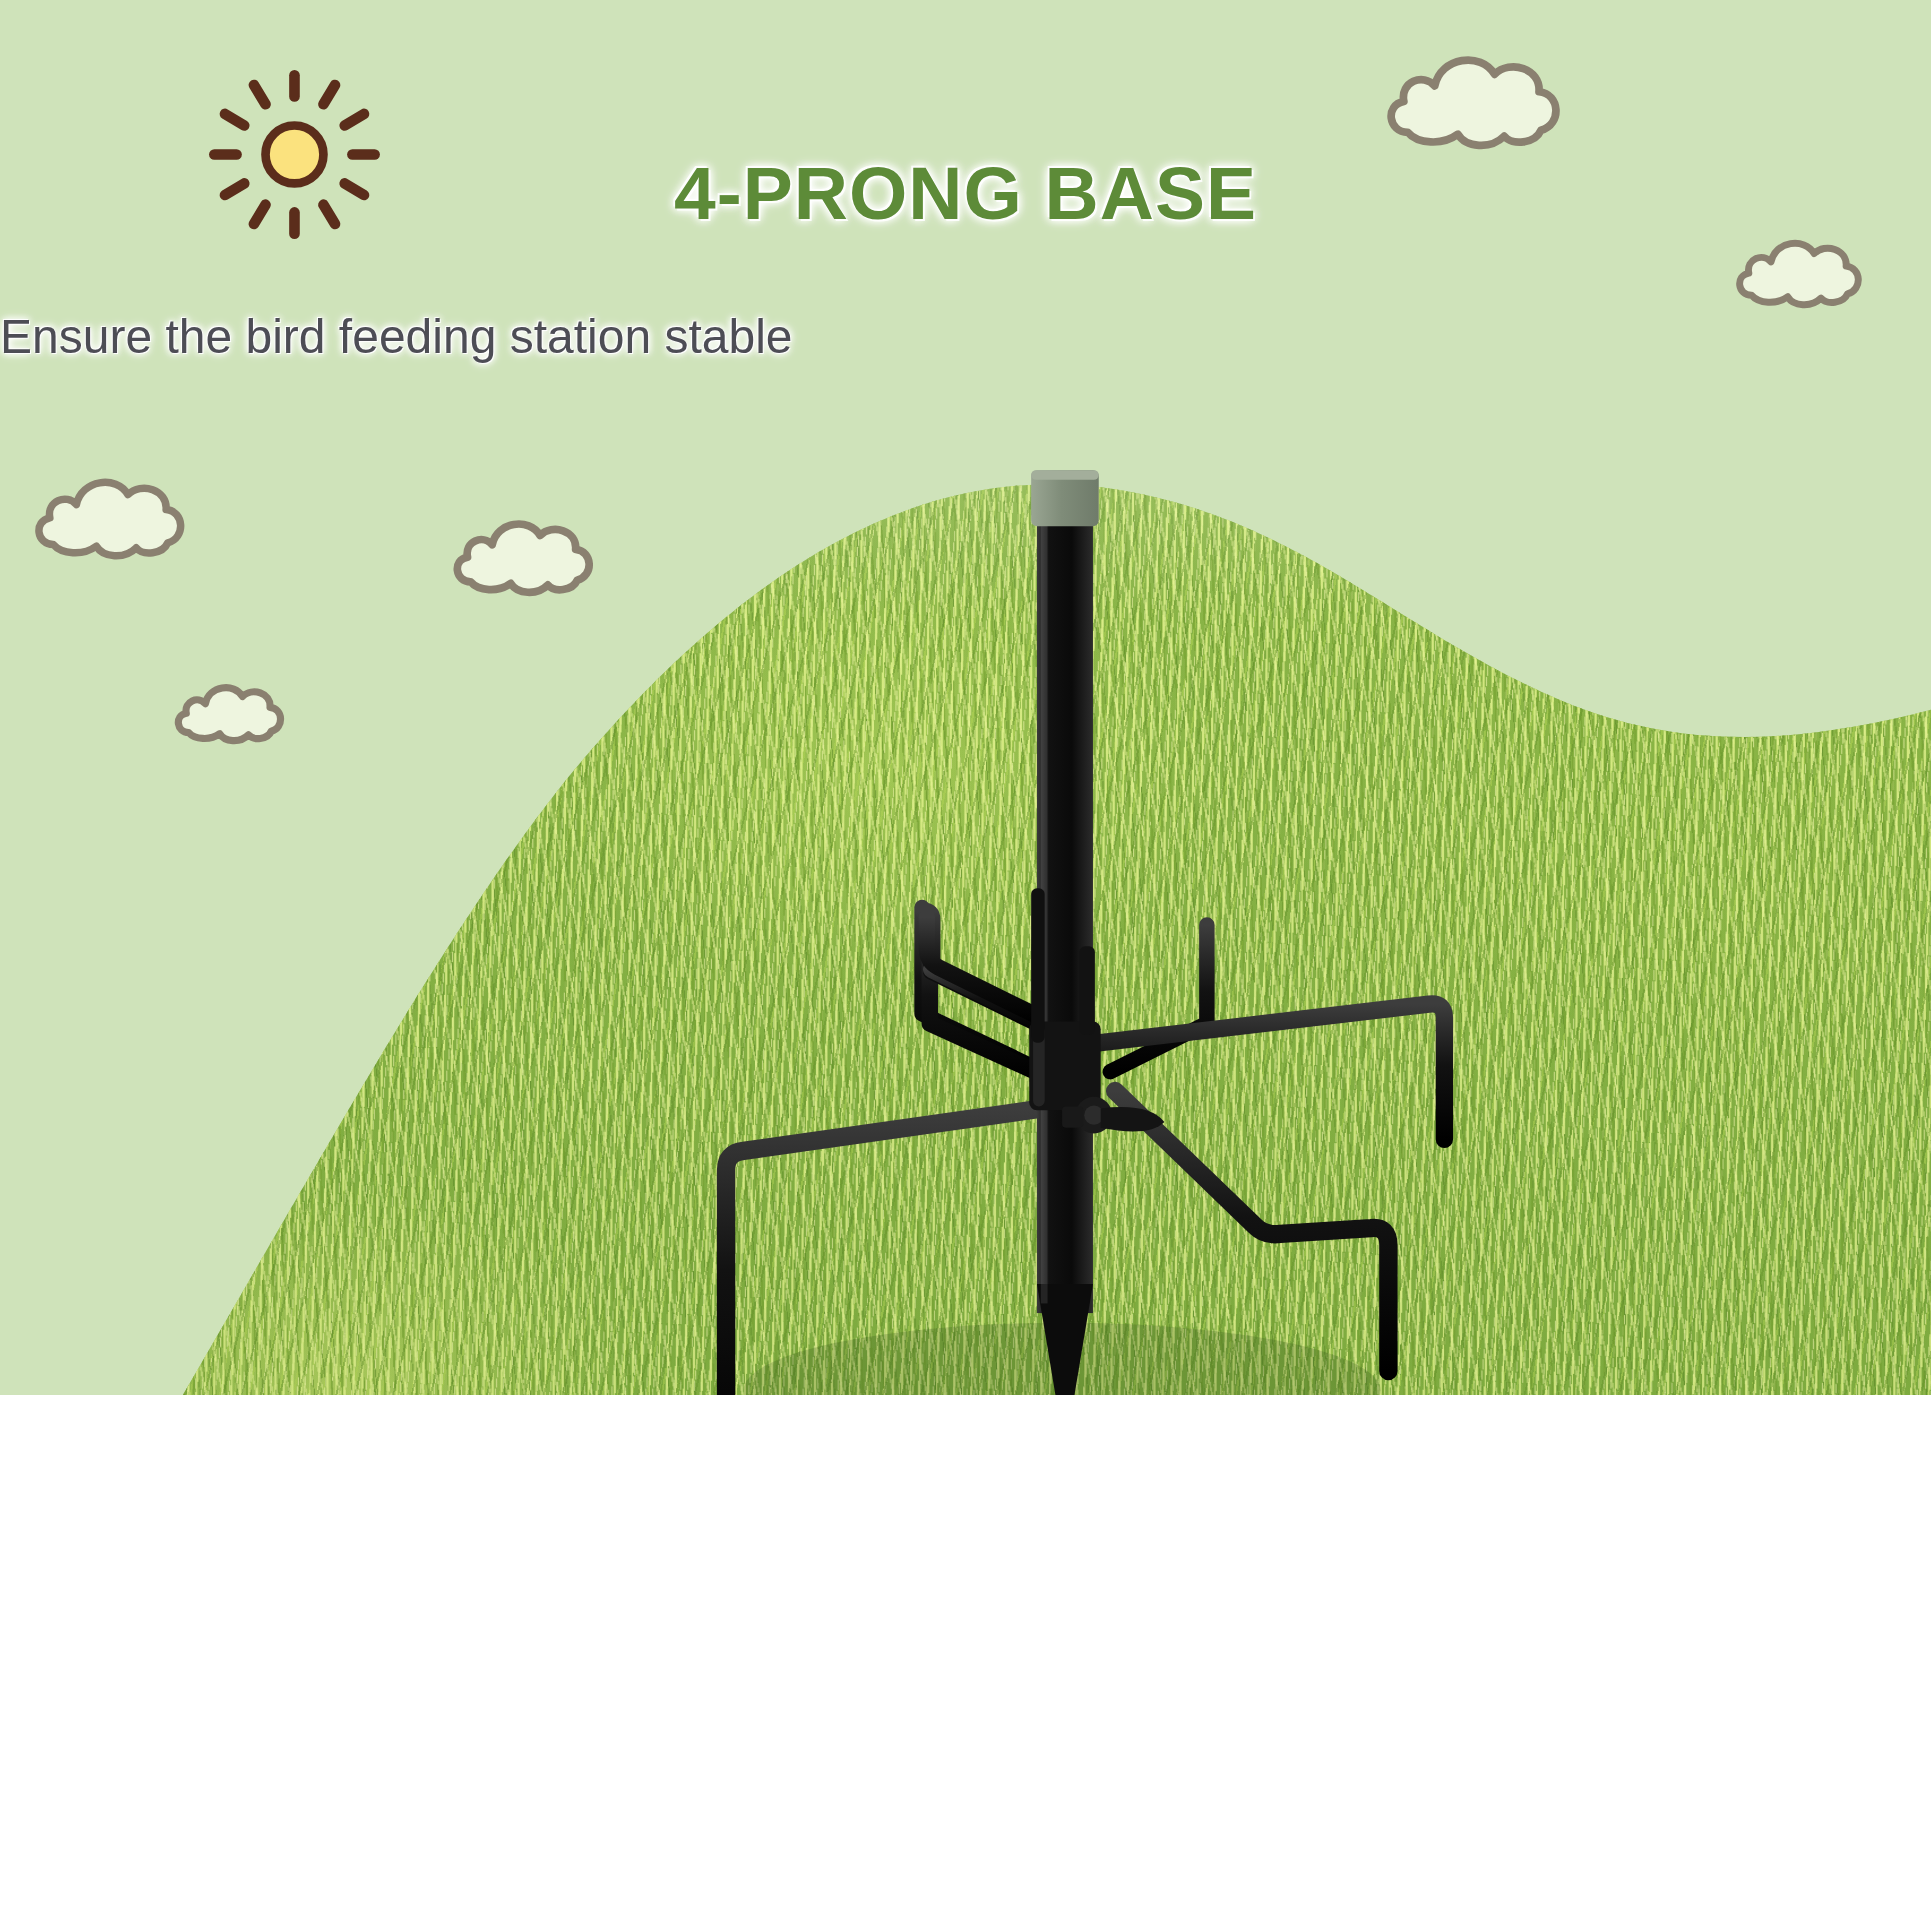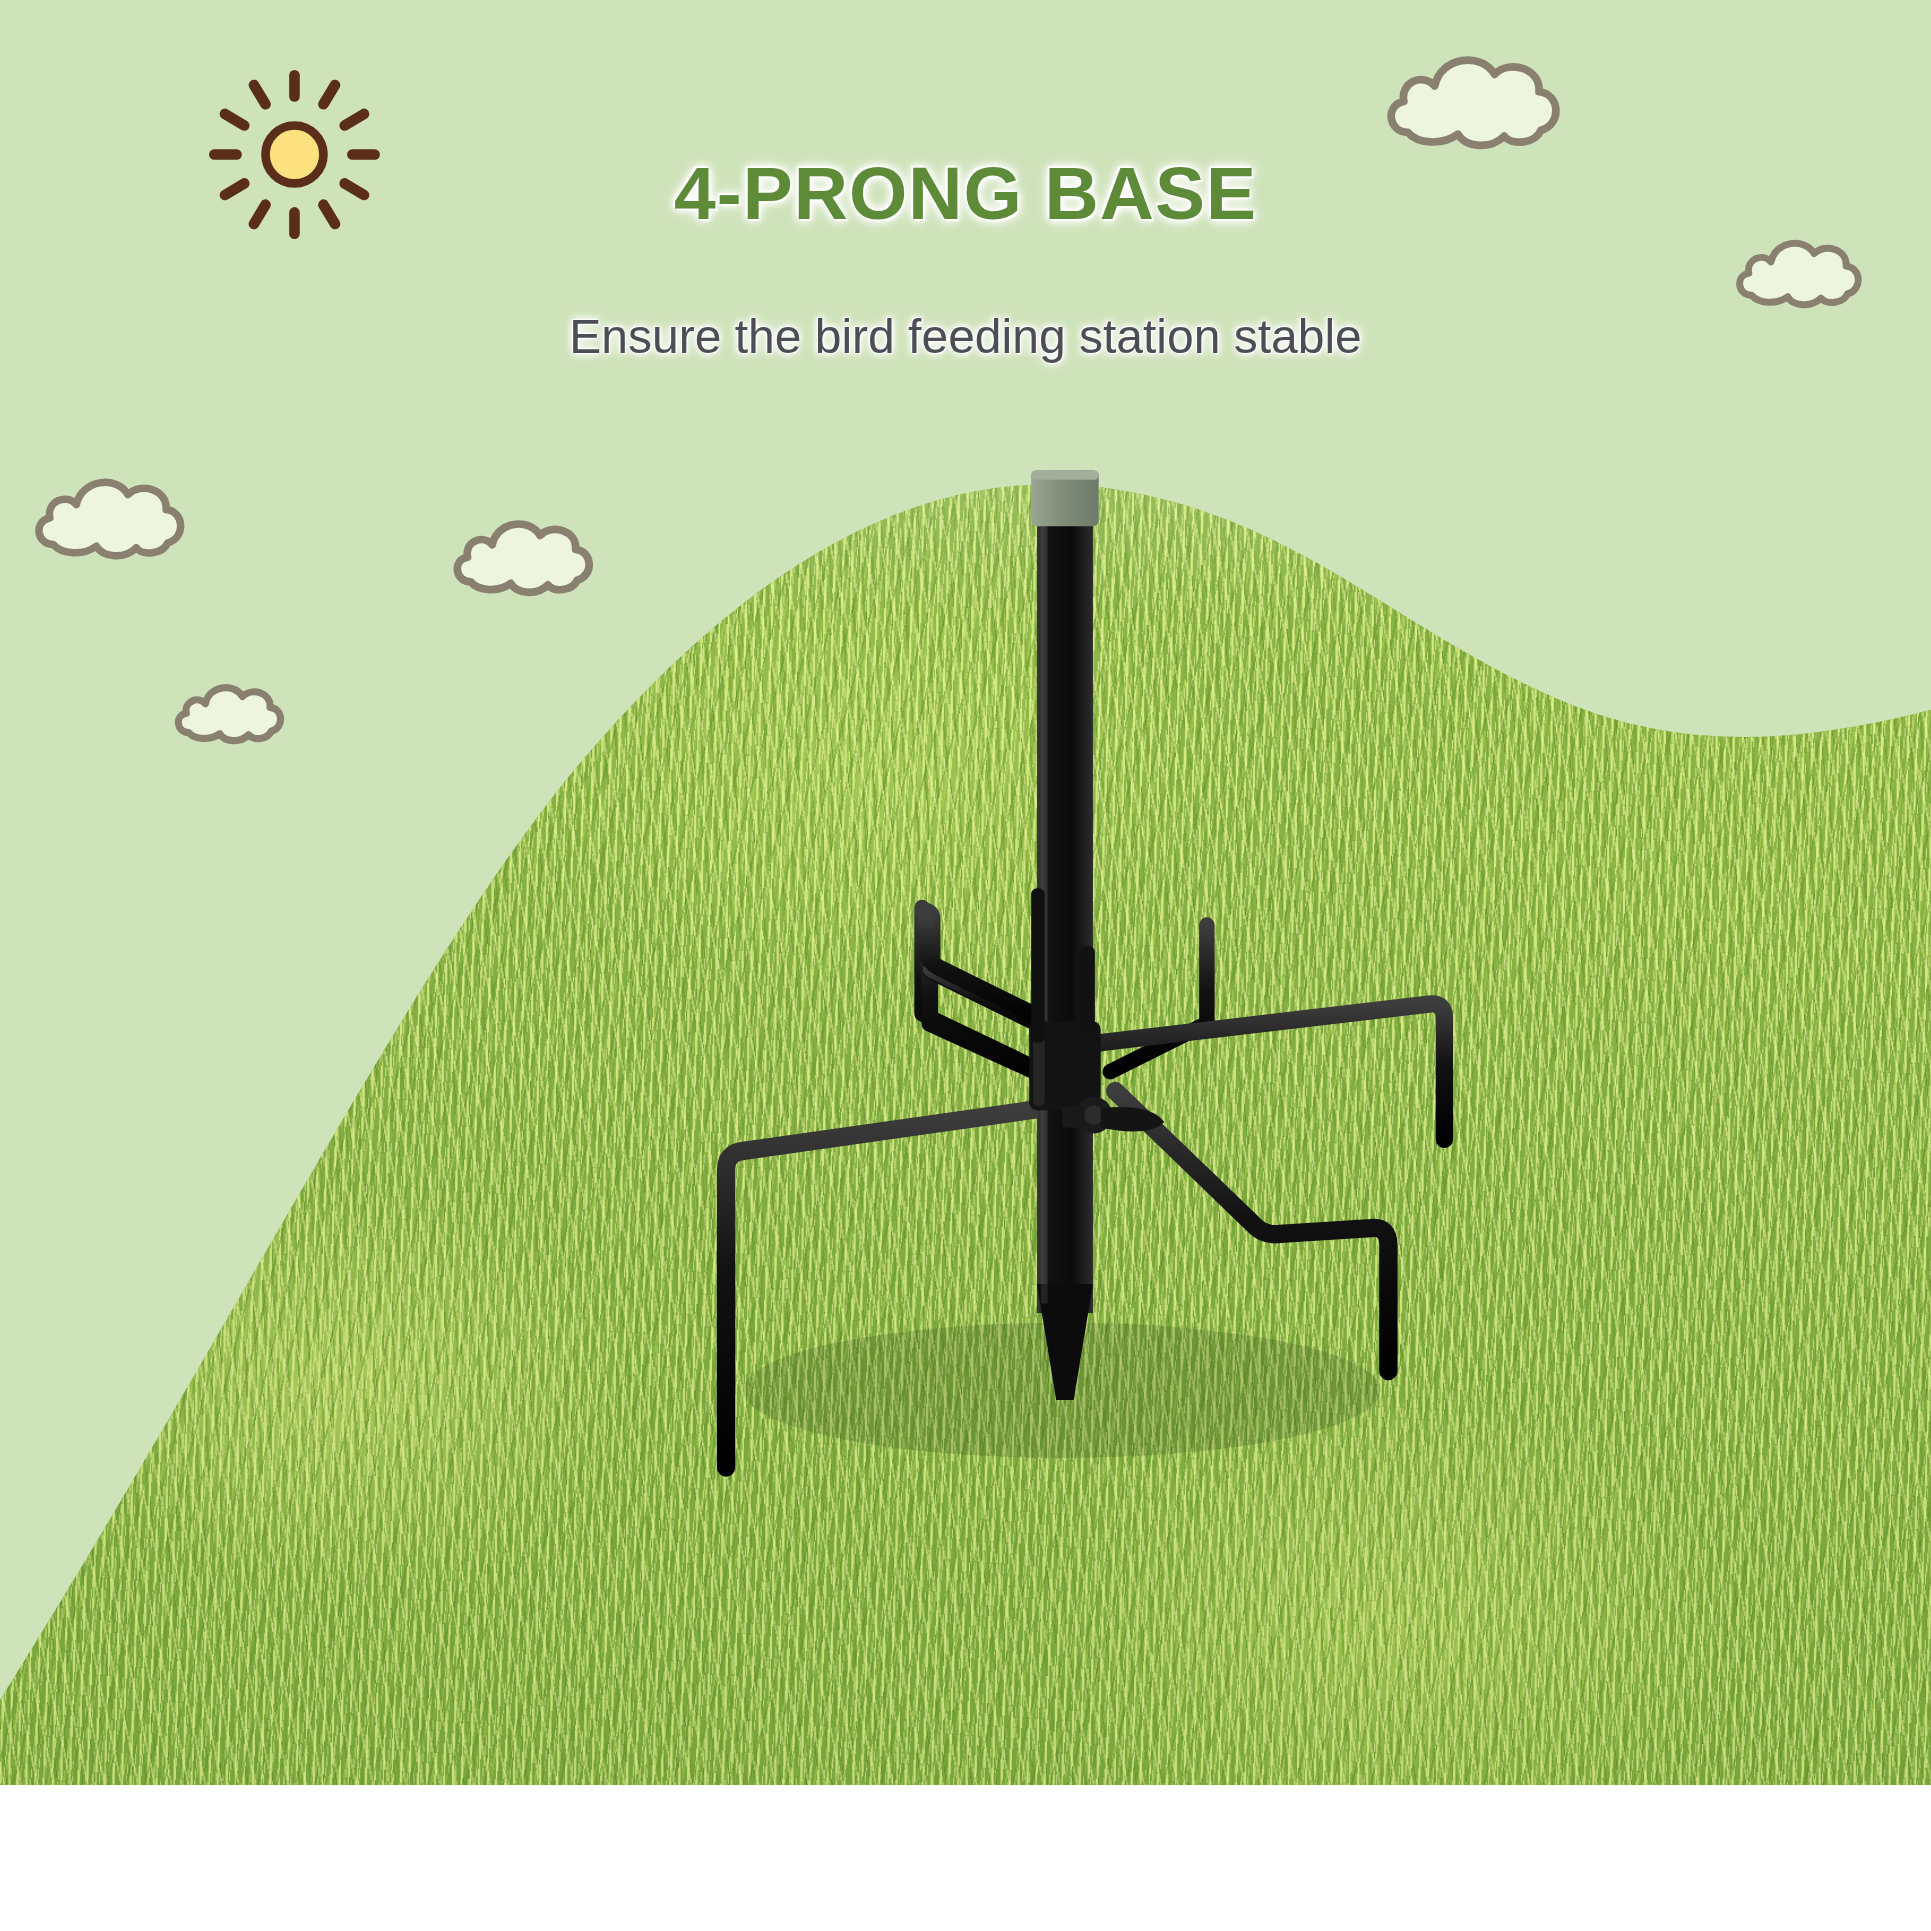--- a/index.html
+++ b/index.html
@@ -1,20 +1,20 @@
 <!DOCTYPE html>
 <html><head>
 <meta charset="utf-8">
 <style>
   html,body{margin:0;padding:0;background:#fff;}
   body{font-family:"Liberation Sans",sans-serif;}
 
   #stage{
     position:relative;
-    width:1931px;height:1785px;
+    width:1931px;height:1395px;
     overflow:hidden;
     background:#cfe3ba;
   }
 
   
   .sky{
     position:absolute;inset:0;
     background:#cfe3ba;
   }
 
@@ -94,21 +94,20 @@
     letter-spacing:1px;
     color:#5d8b38;
     text-shadow:
       0 0 9.7px #ffffff, 0 0 9.7px #ffffff, 0 0 13.5px #ffffff,
       1.9px 1.9px 0 rgba(255,255,255,.9), -1.9px -1.9px 0 rgba(255,255,255,.9);
     font-family:"Liberation Sans",sans-serif;
   }
   .subhead{
     position:absolute;
     left:0;right:0;top:309px;
-    text-align:center;
     font-size:48px;
     font-weight:normal;
     color:#4d4d55;
     text-shadow:
       0 0 7.7px #ffffff, 0 0 7.7px #ffffff, 0 0 11.6px #ffffff,
       1px 1px 0 rgba(255,255,255,.95), -1px -1px 0 rgba(255,255,255,.95);
     font-family:"Liberation Sans",sans-serif;
   }
 </style>
 </head>

